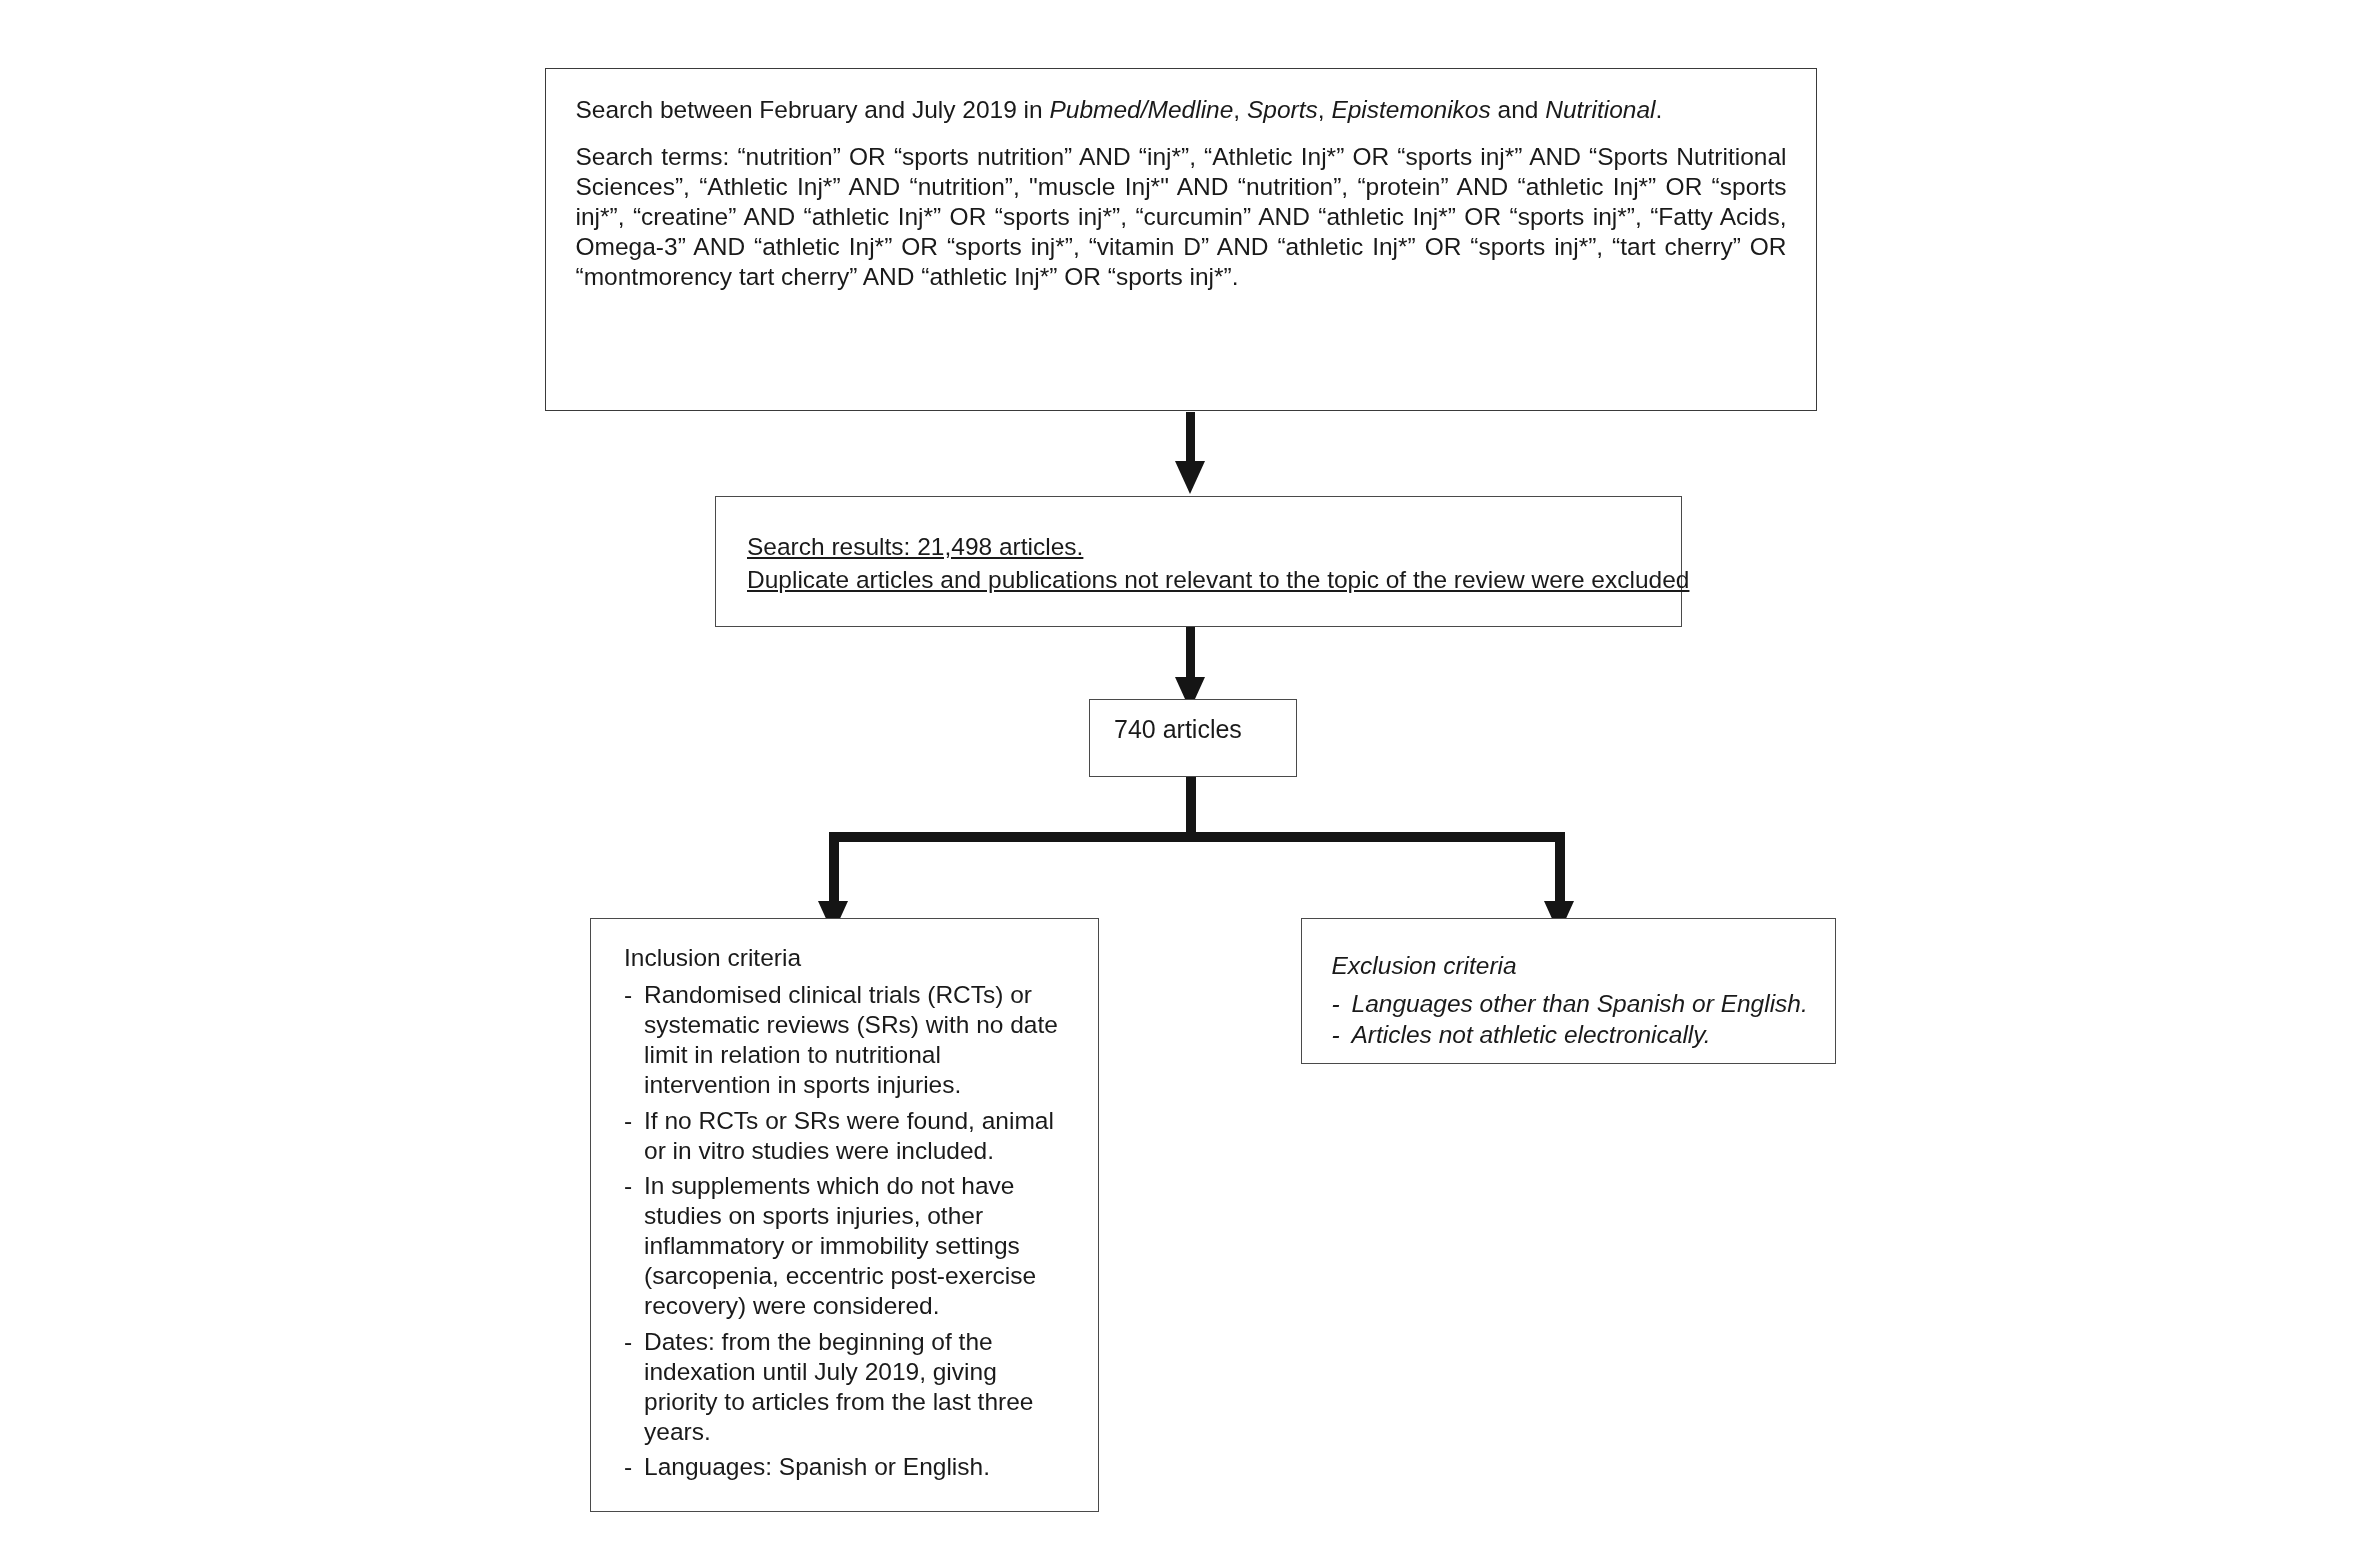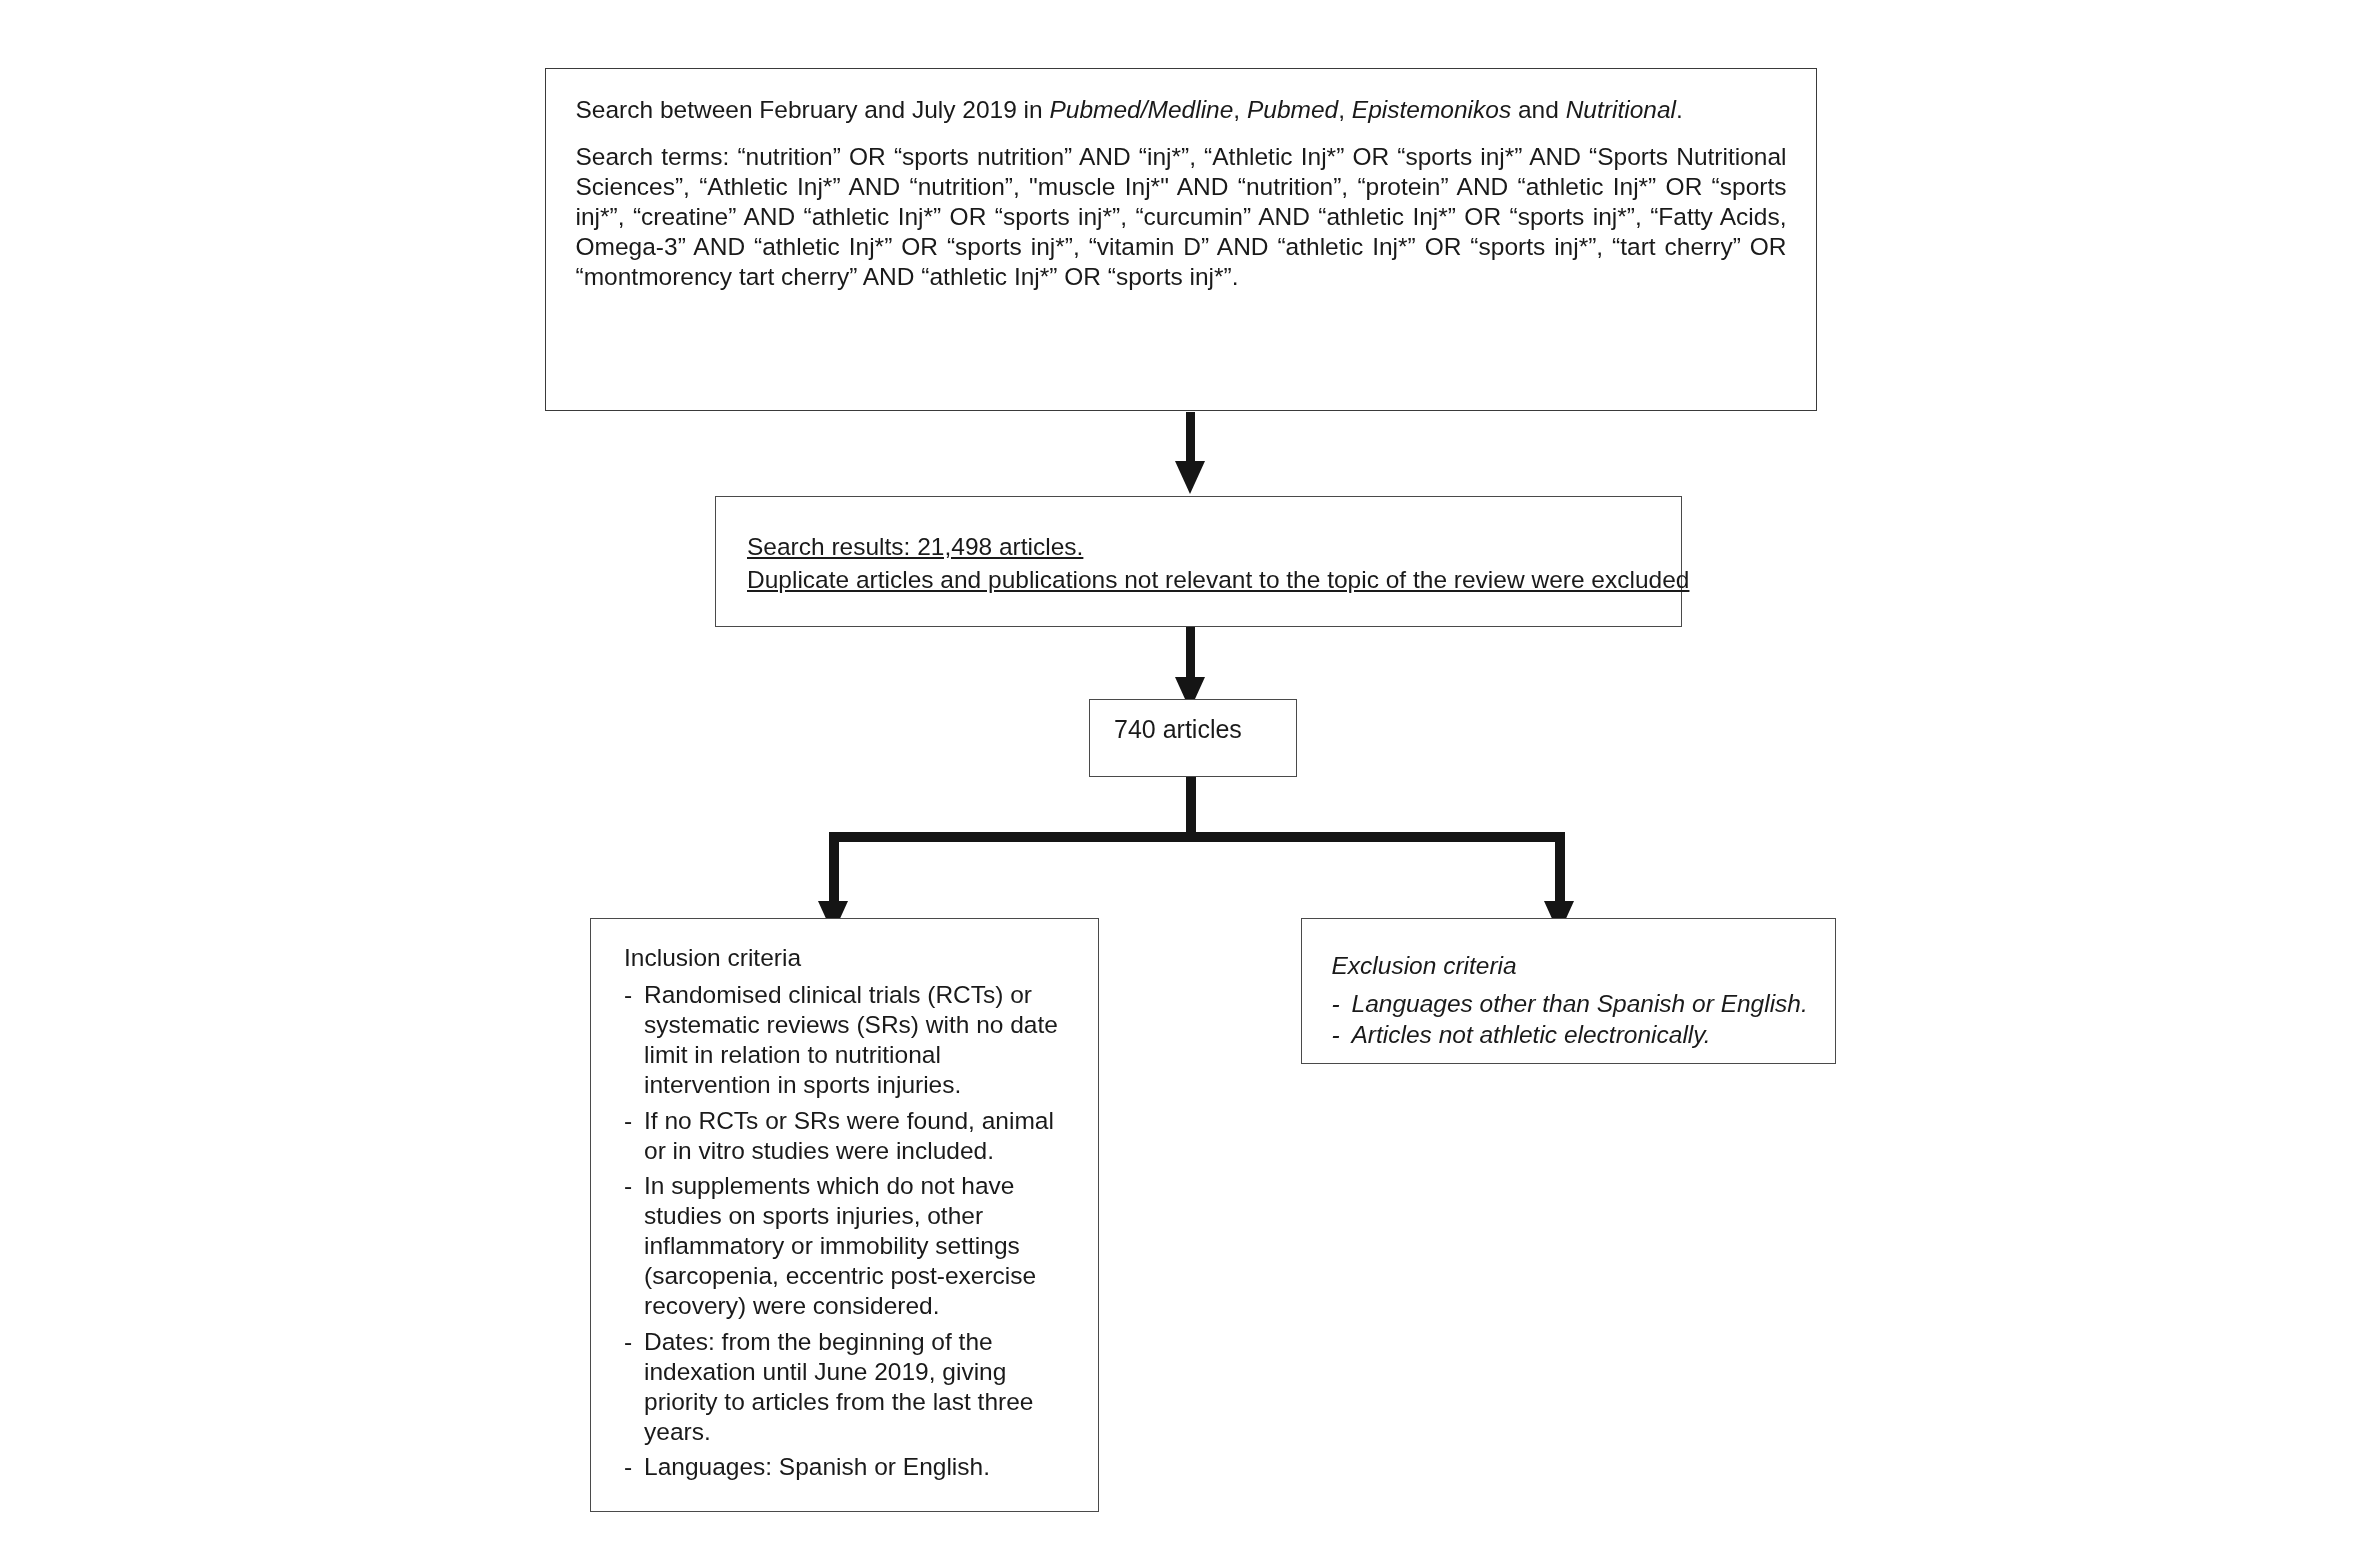--- a/index.html
+++ b/index.html
@@ -107,21 +107,21 @@
   }
 </style>
 </head>
 <body>
 
 <div id="canvas">
 
   <div class="flowbox dark" style="left:545px; top:68px; width:1272px; height:343px; padding:26px 29.5px 0 29.5px;">
 
     <p class="para nojustify">
-      <span>Search between February and July 2019 in </span><span class="ital">Pubmed/Medline</span><span>, </span><span class="ital">Pubmed</span><span>, </span><span class="ital">Epistemonikos</span><span> and </span><span class="ital">Nutritional</span><span>.</span>
+      <span>Search between February and July 2019 in </span><span class="ital">Pubmed/Medline</span><span>, </span><span class="ital">Sports</span><span>, </span><span class="ital">Epistemonikos</span><span> and </span><span class="ital">Nutritional</span><span>.</span>
     </p>
 
 
     <p class="para">Search terms: “nutrition” OR “sports nutrition” AND “inj*”, “Athletic Inj*” OR “sports inj*” AND “Sports Nutritional Sciences”, “Athletic Inj*” AND “nutrition”, "muscle Inj*" AND “nutrition”, “protein” AND “athletic Inj*” OR “sports inj*”, “creatine” AND “athletic Inj*” OR “sports inj*”, “curcumin” AND “athletic Inj*” OR “sports inj*”, “Fatty Acids, Omega-3” AND “athletic Inj*” OR “sports inj*”, “vitamin D” AND “athletic Inj*” OR “sports inj*”, “tart cherry” OR “montmorency tart cherry” AND “athletic Inj*” OR “sports inj*”.</p>
   </div>
 
   <div class="connector">
     <div class="vline" style="left:1186px; top:412px; width:9.2px; height:54px;"></div>
     <div class="arrowhead" style="left:1175px; top:461px;"></div>
   </div>
@@ -148,21 +148,21 @@
     <div class="arrowhead" style="left:818px; top:901px;"></div>
     <div class="arrowhead" style="left:1544px; top:901px;"></div>
   </div>
 
   <div class="flowbox" style="left:590px; top:918px; width:509px; height:594px; padding:23px 24px 0 33px;">
     <p class="criteria-title">Inclusion criteria</p>
     <ul class="criteria">
       <li><span class="dash">-</span><span>Randomised clinical trials (RCTs) or systematic reviews (SRs) with no date limit in relation to nutritional intervention in sports injuries.</span></li>
       <li><span class="dash">-</span><span>If no RCTs or SRs were found, animal or in vitro studies were included.</span></li>
       <li><span class="dash">-</span><span>In supplements which do not have studies on sports injuries, other inflammatory or immobility settings (sarcopenia, eccentric post-exercise recovery) were considered.</span></li>
-      <li><span class="dash">-</span><span>Dates: from the beginning of the indexation until June 2019, giving priority to articles from the last three years.</span></li>
+      <li><span class="dash">-</span><span>Dates: from the beginning of the indexation until July 2019, giving priority to articles from the last three years.</span></li>
       <li><span class="dash">-</span><span>Languages: Spanish or English.</span></li>
     </ul>
   </div>
 
   <div class="flowbox" style="left:1301px; top:918px; width:535px; height:146px; padding:31px 18.5px 0 29.5px;font-style:italic;">
     <p class="criteria-title">Exclusion criteria</p>
     <ul class="criteria tight">
       <li><span class="dash">-</span><span>Languages other than Spanish or English.</span></li>
       <li><span class="dash">-</span><span>Articles not athletic electronically.</span></li>
     </ul>

